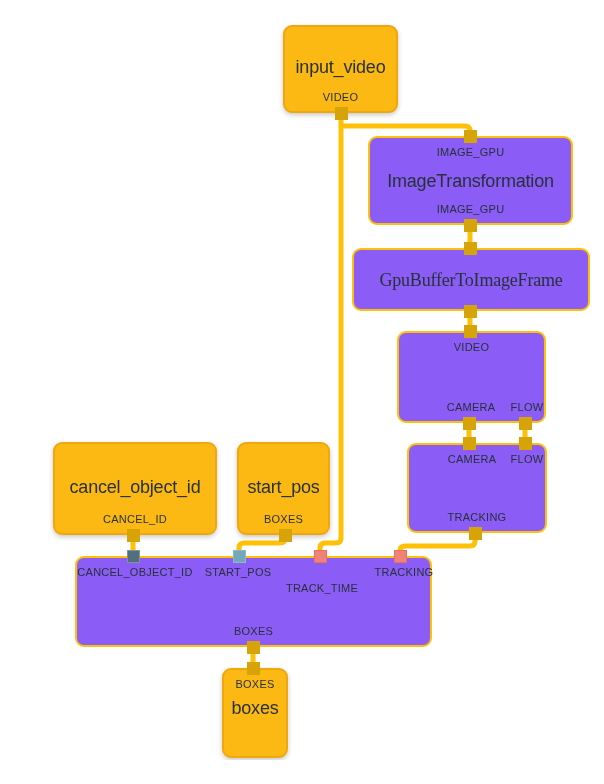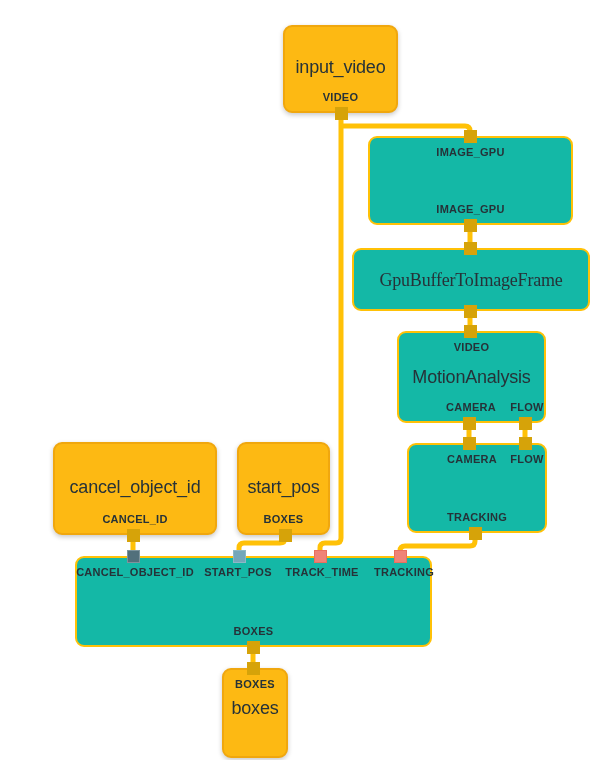--- a/index.html
+++ b/index.html
@@ -28,41 +28,41 @@
     box-sizing: border-box;
     border-radius: 9px;
     z-index: 2;
   }
   .node.orange {
     background: var(--node-fill, #FDB913);
     border: 2px solid var(--node-border, #F0A70E);
     box-shadow: 0 2px 5px rgba(0,0,0,0.22);
   }
   .node.white {
-    background: #14b8a6;
+    background: #8b5cf6;
     border: 2px solid var(--white-node-border, #FFC107);
   }
   .node-title {
     position: absolute;
     left: 0; right: 0;
     text-align: center;
     font-size: 18px;
     font-weight: 500;
     letter-spacing: -0.2px;
     color: var(--title-text, #263238);
     white-space: nowrap;
   }
   .node-title.center {
     top: 50%;
     transform: translateY(-50%);
   }
   .port-label {
     position: absolute;
     font-size: 11px;
-    font-weight: 700;
+    font-weight: 400;
     letter-spacing: 0.25px;
     color: var(--port-text, #263238);
     white-space: nowrap;
   }
   .port-label.top-center { top: 8px; left: 0; right: 0; text-align: center; }
   .port-label.bottom-center { bottom: 8px; left: 0; right: 0; text-align: center; }
   .port-label.abs { transform: translateX(-50%); }
   .marker {
     position: absolute;
     width: 13px;
@@ -93,30 +93,30 @@
     <path class="edge" d="M253,647 L253,668"></path>
   </svg>
 
   <div class="node orange" style="left:283px;top:25px;width:115px;height:88px;">
     <div class="node-title" style="top:30px;">input_video</div>
     <div class="port-label bottom-center">VIDEO</div>
   </div>
 
   <div class="node white" style="left:368px;top:136px;width:205px;height:89px;">
     <div class="port-label top-center">IMAGE_GPU</div>
+    <div class="node-title center">ImageTransformation</div>
     <div class="port-label bottom-center">IMAGE_GPU</div>
   </div>
 
   <div class="node white" style="left:352px;top:248px;width:238px;height:63px;font-family:Liberation Serif, serif;">
     <div class="node-title center">GpuBufferToImageFrame</div>
   </div>
 
   <div class="node white" style="left:397px;top:331px;width:149px;height:92px;">
     <div class="port-label top-center">VIDEO</div>
-    <div class="node-title center">MotionAnalysis</div>
     <div class="port-label abs" style="left:72px;bottom:8px;">CAMERA</div>
     <div class="port-label abs" style="left:128px;bottom:8px;">FLOW</div>
   </div>
 
   <div class="node white" style="left:407px;top:443px;width:140px;height:90px;">
     <div class="port-label abs" style="left:63px;top:8px;">CAMERA</div>
     <div class="port-label abs" style="left:118px;top:8px;">FLOW</div>
     <div class="port-label bottom-center">TRACKING</div>
   </div>
 
@@ -126,21 +126,21 @@
   </div>
 
   <div class="node orange" style="left:237px;top:442px;width:93px;height:93px;">
     <div class="node-title" style="top:33px;">start_pos</div>
     <div class="port-label bottom-center">BOXES</div>
   </div>
 
   <div class="node white" style="left:75px;top:556px;width:357px;height:91px;">
     <div class="port-label abs" style="left:58px;top:8px;">CANCEL_OBJECT_ID</div>
     <div class="port-label abs" style="left:161px;top:8px;">START_POS</div>
-    <div class="port-label abs" style="left:245px;top:8px;">TRACK_TIME</div>
+    <div class="port-label abs" style="left:245px;top:24px;">TRACK_TIME</div>
     <div class="port-label abs" style="left:327px;top:8px;">TRACKING</div>
     <div class="port-label bottom-center">BOXES</div>
   </div>
 
   <div class="node orange" style="left:222px;top:668px;width:66px;height:90px;">
     <div class="port-label top-center">BOXES</div>
     <div class="node-title" style="top:28px;">boxes</div>
   </div>
 
   <div class="marker gold" style="left:335px;top:107px;"></div>

